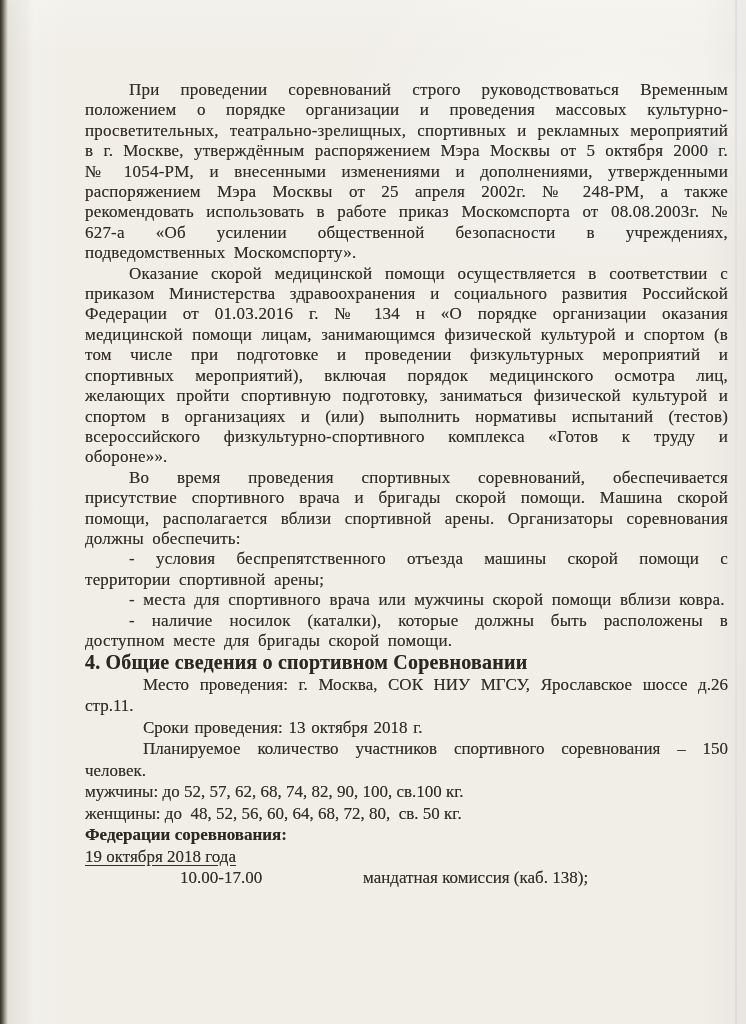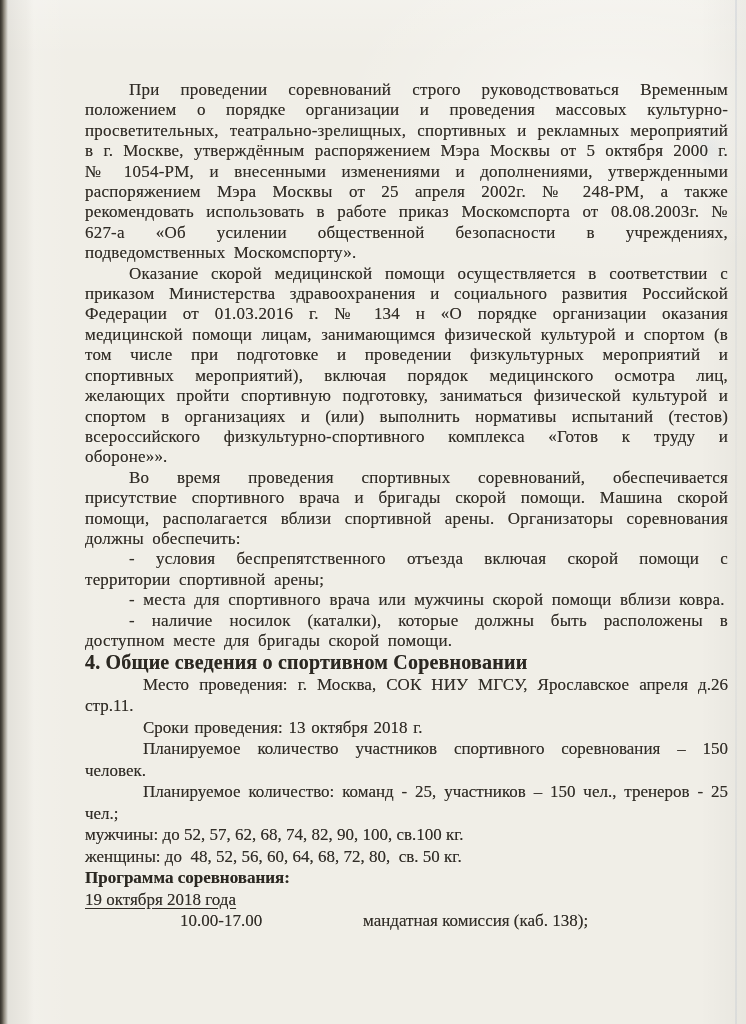--- a/index.html
+++ b/index.html
@@ -117,36 +117,35 @@
   <div class="scan-edge-left"></div>
   <div class="scan-line-right"></div>
   <div class="scan-smudge"></div>
 
   <div class="content">
 
     <div class="top-block">
       <p class="para-just">При проведении соревнований строго руководствоваться Временным положением о порядке организации и проведения массовых культурно-просветительных, театрально-зрелищных, спортивных и рекламных мероприятий в г. Москве, утверждённым распоряжением Мэра Москвы от 5 октября 2000 г. № 1054-РМ, и внесенными изменениями и дополнениями, утвержденными распоряжением Мэра Москвы от 25 апреля 2002г. № 248-РМ, а также рекомендовать использовать в работе приказ Москомспорта от 08.08.2003г. № 627-а «Об усилении общественной безопасности в учреждениях, подведомственных Москомспорту».</p>
       <p class="para-just">Оказание скорой медицинской помощи осуществляется в соответствии с приказом Министерства здравоохранения и социального развития Российской Федерации от 01.03.2016 г. № 134 н «О порядке организации оказания медицинской помощи лицам, занимающимся физической культурой и спортом (в том числе при подготовке и проведении физкультурных мероприятий и спортивных мероприятий), включая порядок медицинского осмотра лиц, желающих пройти спортивную подготовку, заниматься физической культурой и спортом в организациях и (или) выполнить нормативы испытаний (тестов) всероссийского физкультурно-спортивного комплекса «Готов к труду и обороне»».</p>
       <p class="para-just">Во время проведения спортивных соревнований, обеспечивается присутствие спортивного врача и бригады скорой помощи. Машина скорой помощи, располагается вблизи спортивной арены. Организаторы соревнования должны обеспечить:</p>
-      <p class="para-just">- условия беспрепятственного отъезда включая скорой помощи с территории спортивной арены;</p>
+      <p class="para-just">- условия беспрепятственного отъезда машины скорой помощи с территории спортивной арены;</p>
       <p class="para-just">- места для спортивного врача или мужчины скорой помощи вблизи ковра.</p>
       <p class="para-just">- наличие носилок (каталки), которые должны быть расположены в доступном месте для бригады скорой помощи.</p>
     </div>
 
     <div class="sec4">
       <p class="sec4-heading">4. Общие сведения о спортивном Соревновании</p>
-      <p class="sec4-para">Место проведения: г. Москва, СОК НИУ МГСУ, Ярославское апреля д.26 стр.11.</p>
+      <p class="sec4-para">Место проведения: г. Москва, СОК НИУ МГСУ, Ярославское шоссе д.26 стр.11.</p>
       <p class="sec4-para">Сроки проведения: 13 октября 2018 г.</p>
       <p class="sec4-para">Планируемое количество участников спортивного соревнования – 150 человек.</p>
-      <p class="sec4-para">Планируемое количество: команд - 25, участников – 150 чел., тренеров - 25 чел.;</p>
 
       <p class="weights-line">мужчины: до 52, 57, 62, 68, 74, 82, 90, 100, св.100 кг.</p>
       <p class="weights-line">женщины: до  48, 52, 56, 60, 64, 68, 72, 80,  св. 50 кг.</p>
 
-      <p class="program-heading">Программа соревнования:</p>
+      <p class="program-heading">Федерации соревнования:</p>
       <p class="program-date">19 октября 2018 года</p>
       <div class="program-row">
         <span class="program-time">10.00-17.00</span>
         <span class="program-event">мандатная комиссия (каб. 138);</span>
       </div>
     </div>
 
   </div>
 </div>
 

